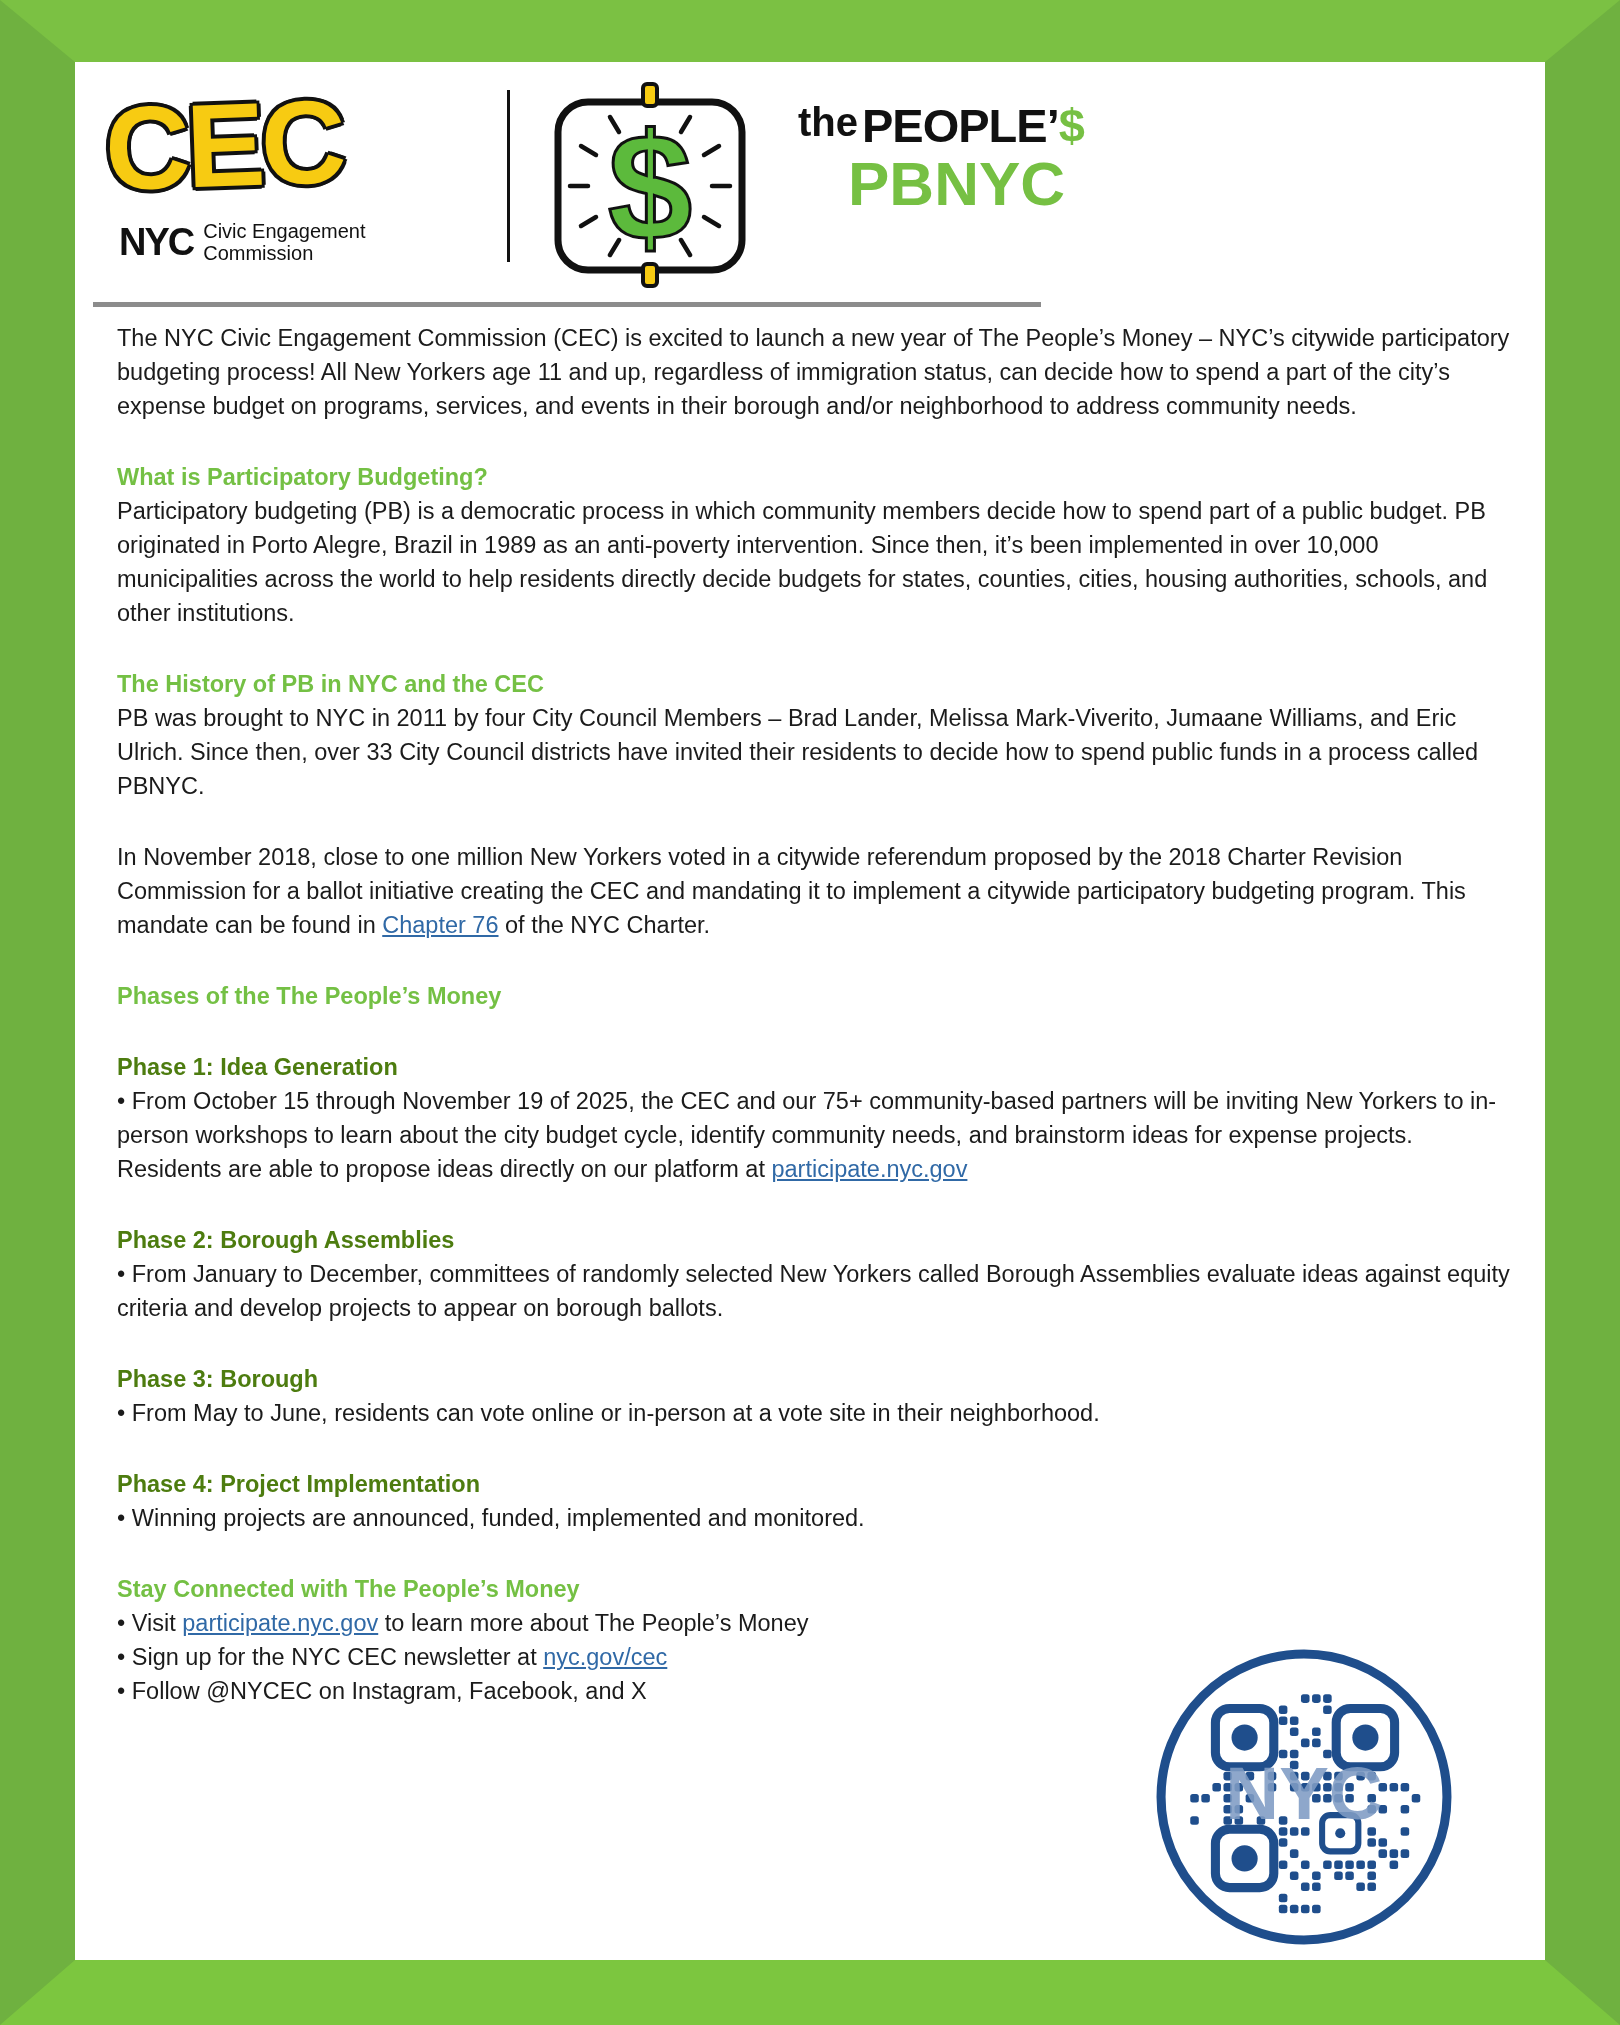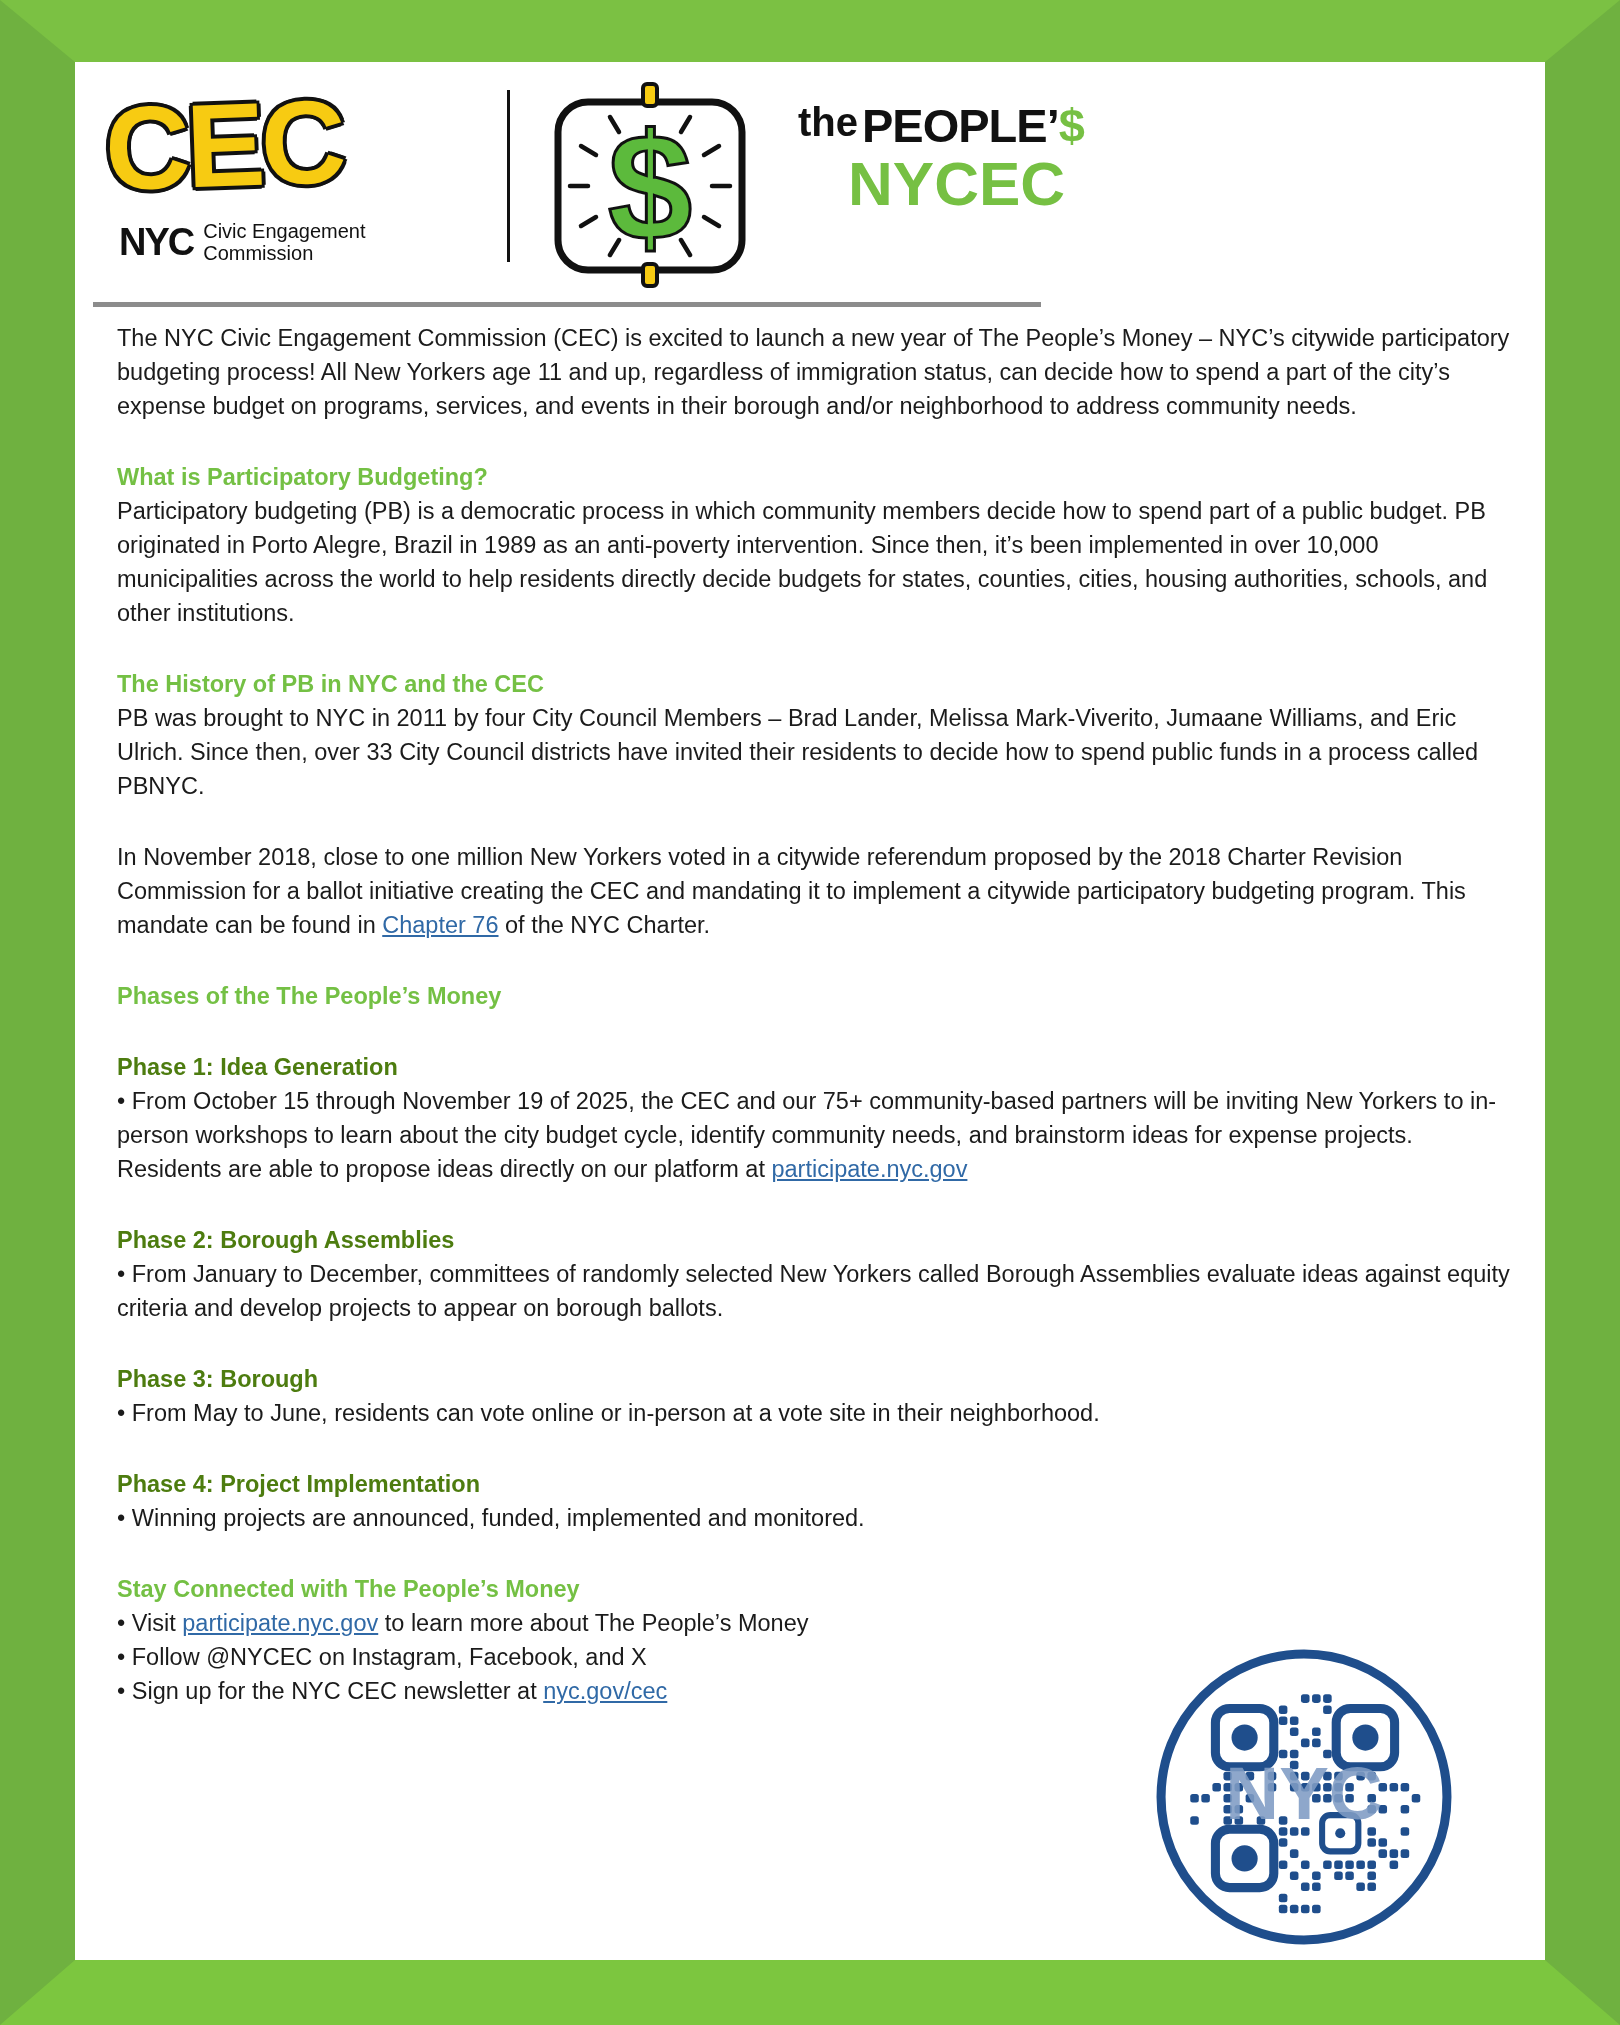--- a/index.html
+++ b/index.html
@@ -80,21 +80,21 @@
         <rect x="99" y="2" width="14" height="22" rx="4" fill="#F7CB12" stroke="#111" stroke-width="4"></rect>
         <rect x="99" y="182" width="14" height="22" rx="4" fill="#F7CB12" stroke="#111" stroke-width="4"></rect>
         <text x="106" y="158" text-anchor="middle" font-family="Liberation Sans, sans-serif" font-size="152" font-weight="bold" fill="#5CBA3C" stroke="#111" stroke-width="3">$</text>
       </svg>
     </div>
 
     <div class="pm-word">
       <div class="pm-top">
         <span class="pm-the">the</span><span class="pm-people">PEOPLE’</span><span class="pm-dollar">$</span>
       </div>
-      <div class="pm-money">NYCEC</div>
+      <div class="pm-money">PBNYC</div>
     </div>
   </div>
 
   <div class="rule"></div>
 
   <main>
 
     <p class="para">The NYC Civic Engagement Commission (CEC) is excited to launch a new year of The People’s Money – NYC’s citywide participatory budgeting process! All New Yorkers age 11 and up, regardless of immigration status, can decide how to spend a part of the city’s expense budget on programs, services, and events in their borough and/or neighborhood to address community needs.</p>
 
     <p class="h-light gap">What is Participatory Budgeting?</p>
@@ -114,22 +114,22 @@
     <p class="para">• From January to December, committees of randomly selected New Yorkers called Borough Assemblies evaluate ideas against equity criteria and develop projects to appear on borough ballots.</p>
 
     <p class="h-phase gap">Phase 3: Borough</p>
     <p class="para">• From May to June, residents can vote online or in-person at a vote site in their neighborhood.</p>
 
     <p class="h-phase gap">Phase 4: Project Implementation</p>
     <p class="para">• Winning projects are announced, funded, implemented and monitored.</p>
 
     <p class="h-light gap">Stay Connected with The People’s Money</p>
     <p class="para"><span>• Visit </span><a class="doclink">participate.nyc.gov</a><span> to learn more about The People’s Money</span></p>
+    <p class="para"><span>• Sign up for the NYC CEC newsletter at </span><a class="doclink">nyc.gov/cec</a></p>
     <p class="para">• Follow @NYCEC on Instagram, Facebook, and X</p>
-    <p class="para"><span>• Sign up for the NYC CEC newsletter at </span><a class="doclink">nyc.gov/cec</a></p>
 
   </main>
 
   <div class="qr-box">
     <svg id="qr-svg" width="302" height="310" viewBox="0 0 300 300">
       <circle cx="150" cy="150" r="142" fill="#ffffff" stroke="#1F4E8C" stroke-width="9"></circle>
       <g id="qr-dots" fill="#1F4E8C">
           <rect x="147" y="48" width="8.5" height="8.5" rx="2.5"></rect>
           <rect x="158" y="48" width="8.5" height="8.5" rx="2.5"></rect>
           <rect x="169" y="48" width="8.5" height="8.5" rx="2.5"></rect>

